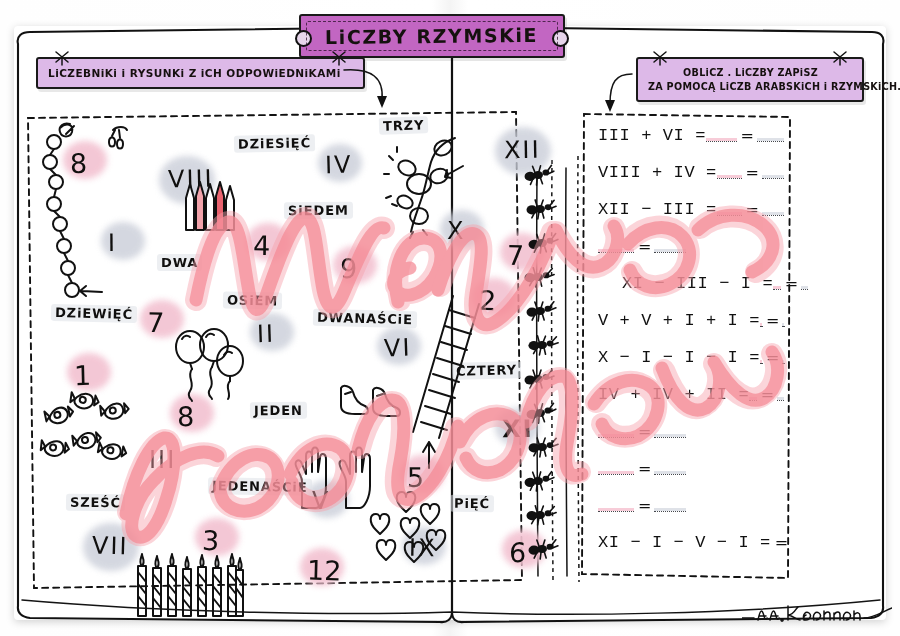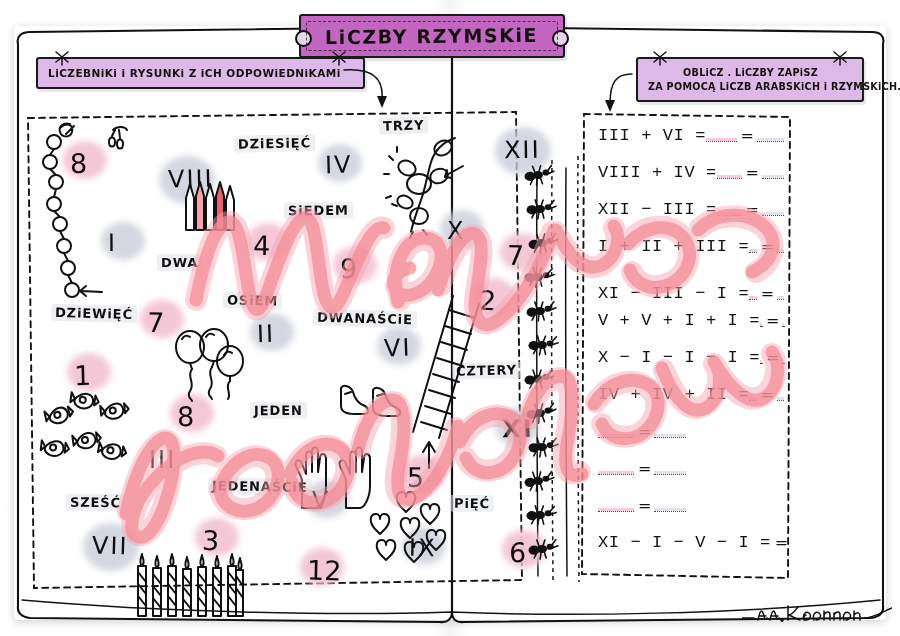--- a/index.html
+++ b/index.html
@@ -533,26 +533,25 @@
         <span class="eq-eq">=</span>
         <span class="blank greyline"></span>
       </div>
       <div class="eq-row" style="top: 74px;">
         <span class="eq-expr">XII − III =</span> 
         <span class="blank pinkline"></span>
         <span class="eq-eq">=</span>
         <span class="blank greyline"></span>
       </div>
       <div class="eq-row" style="top: 111px;">
-        <span class="eq-expr">I + II + III =</span> 
-        <span class="blank pinkline"></span>
-        <span class="eq-eq">=</span>
-        <span class="blank greyline"></span>
-      </div>
-      <div class="eq-row" style="top: 158px;">
+        <span class="blank pinkline"></span>
+        <span class="eq-eq">=</span>
+        <span class="blank greyline"></span>
+      </div>
+      <div class="eq-row" style="top: 148px; margin-left: 24px;">
         <span class="eq-expr">XI − III − I =</span> 
         <span class="blank pinkline"></span>
         <span class="eq-eq">=</span>
         <span class="blank greyline"></span>
       </div>
       <div class="eq-row" style="top: 185px;">
         <span class="eq-expr">V + V + I + I =</span> 
         <span class="blank pinkline"></span>
         <span class="eq-eq">=</span>
         <span class="blank greyline"></span>

